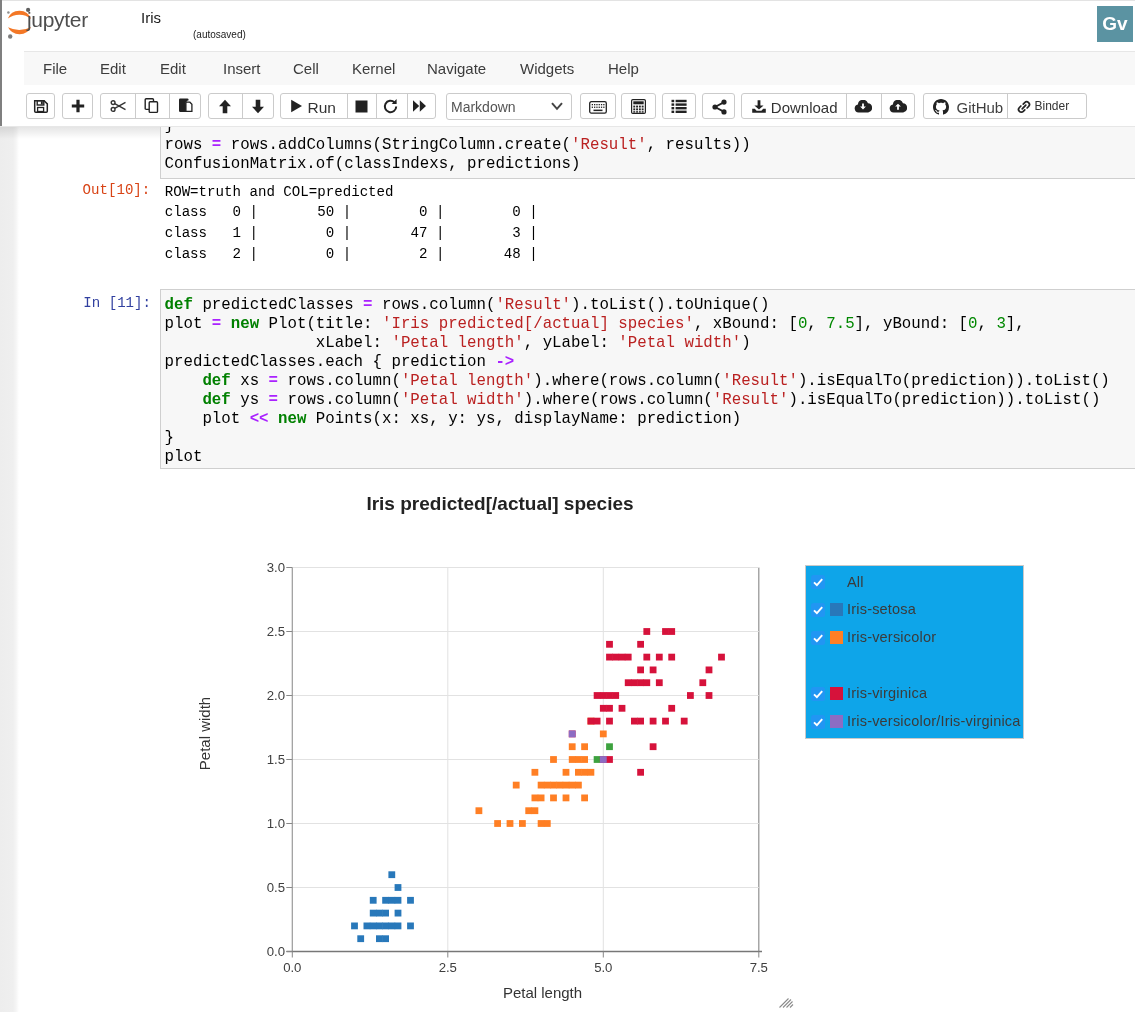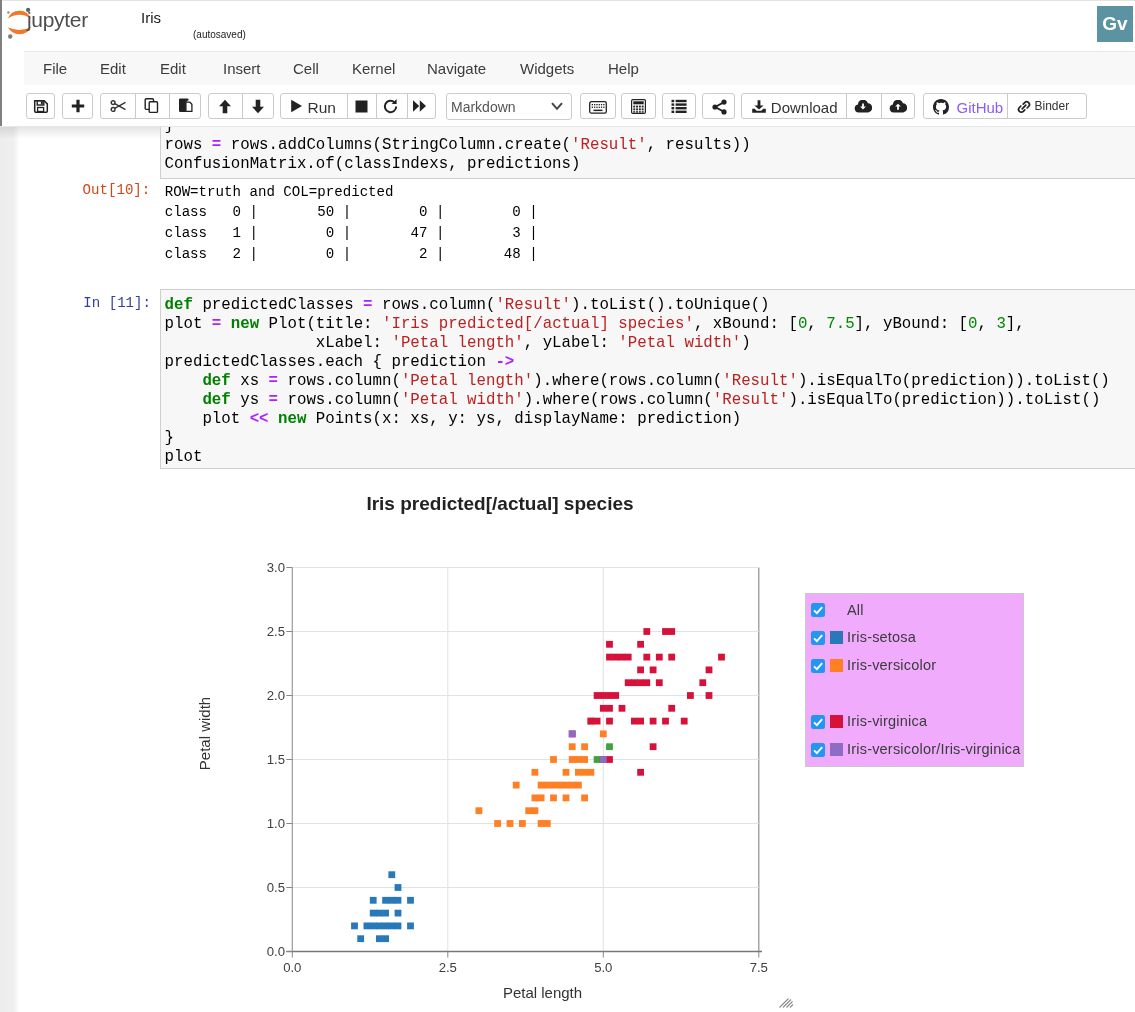--- a/index.html
+++ b/index.html
@@ -37,21 +37,21 @@
   .st{color:#BA2121;}
   .nu{color:#080;}
   .prompt{position:absolute;font-family:"Liberation Mono",monospace;font-size:14.1px;
       white-space:pre;}
   .outp{position:absolute;font-family:"Liberation Mono",monospace;font-size:14.13px;
       line-height:20.8px;white-space:pre;color:#000;}
   
   #ctitle{left:190px;top:493px;width:620px;text-align:center;font-size:19px;
       font-weight:bold;color:#222;}
   #legend{left:805px;top:565px;width:217px;height:172px;border:1px solid #c9c9c9;
-      background:#f0abfc;margin-top:28px;}
+      background:#0ea5e9;}
   .lrow{position:absolute;left:0;height:28px;width:100%;}
   .lcheck{position:absolute;left:4.5px;top:7px;width:14px;height:14px;border-radius:2.5px;
       background:#2196f3;}
   .lsw{position:absolute;left:24px;top:7.5px;width:13px;height:13px;}
   .ltxt{position:absolute;left:41px;top:6.5px;font-size:14.5px;color:#3b3b3b;line-height:15px;letter-spacing:0.2px;}
 </style></head><body>
 <div class="abs" id="topline"></div>
 
 <svg class="abs" id="logo" style="left:6px;top:4px" width="28" height="36" viewBox="0 0 28 36">
  <circle cx="2.4" cy="8.4" r="1.25" fill="#8f8f8f"></circle>
@@ -229,21 +229,21 @@
  <svg class="ic" style="left:147px;top:6px" width="18" height="13" viewBox="0 0 18 13">
   <path d="M14.2 12.6H4.6A4.1 4.1 0 0 1 3.9 4.5 5.2 5.2 0 0 1 14 3.3a4.7 4.7 0 0 1 .2 9.3z" fill="#222"></path>
   <path d="M9.9 9.8V6.6h2L9 3.7 6.1 6.6h2v3.2z" fill="#fff"></path>
  </svg>
 </div>
 <div class="btn" style="left:922.5px;width:162.5px">
  <div class="seg" style="left:83.9px"></div>
  <svg class="ic" style="left:9px;top:4.5px" width="16" height="16" viewBox="0 0 16 16">
   <path fill="#222" d="M8 0C3.58 0 0 3.58 0 8c0 3.54 2.29 6.53 5.47 7.59.4.07.55-.17.55-.38 0-.19-.01-.82-.01-1.49-2.01.37-2.53-.49-2.69-.94-.09-.23-.48-.94-.82-1.13-.28-.15-.68-.52-.01-.53.63-.01 1.08.58 1.23.82.72 1.21 1.87.87 2.33.66.07-.52.28-.87.51-1.07-1.78-.2-3.64-.89-3.64-3.95 0-.87.31-1.59.82-2.15-.08-.2-.36-1.02.08-2.12 0 0 .67-.21 2.2.82.64-.18 1.32-.27 2-.27s1.36.09 2 .27c1.53-1.04 2.2-.82 2.2-.82.44 1.1.16 1.92.08 2.12.51.56.82 1.27.82 2.15 0 3.07-1.87 3.75-3.65 3.95.29.25.54.73.54 1.48 0 1.07-.01 1.93-.01 2.2 0 .21.15.46.55.38A8.01 8.01 0 0 0 16 8c0-4.42-3.58-8-8-8z"></path>
  </svg>
- <div class="abs" style="left:33px;top:5px;font-size:15px;color:#8b5cf6">GitHub</div>
+ <div class="abs" style="left:33px;top:5px;font-size:15px;color:#404040">GitHub</div>
  <svg class="ic" style="left:92.5px;top:5px" width="16" height="16" viewBox="0 0 16 16">
   <g stroke="#222" stroke-width="1.7" fill="none" stroke-linecap="round">
    <path d="M7.2 5.1 l1.5-1.5 a2.75 2.75 0 0 1 3.9 3.9 L11.1 9"></path>
    <path d="M8.8 10.9 l-1.5 1.5 a2.75 2.75 0 0 1-3.9-3.9 L4.9 7"></path>
    <path d="M6.2 9.8 L9.8 6.2"></path>
   </g>
  </svg>
  <div class="abs" style="left:111px;top:5px;font-size:12px;color:#333">Binder</div>
 </div>
 

